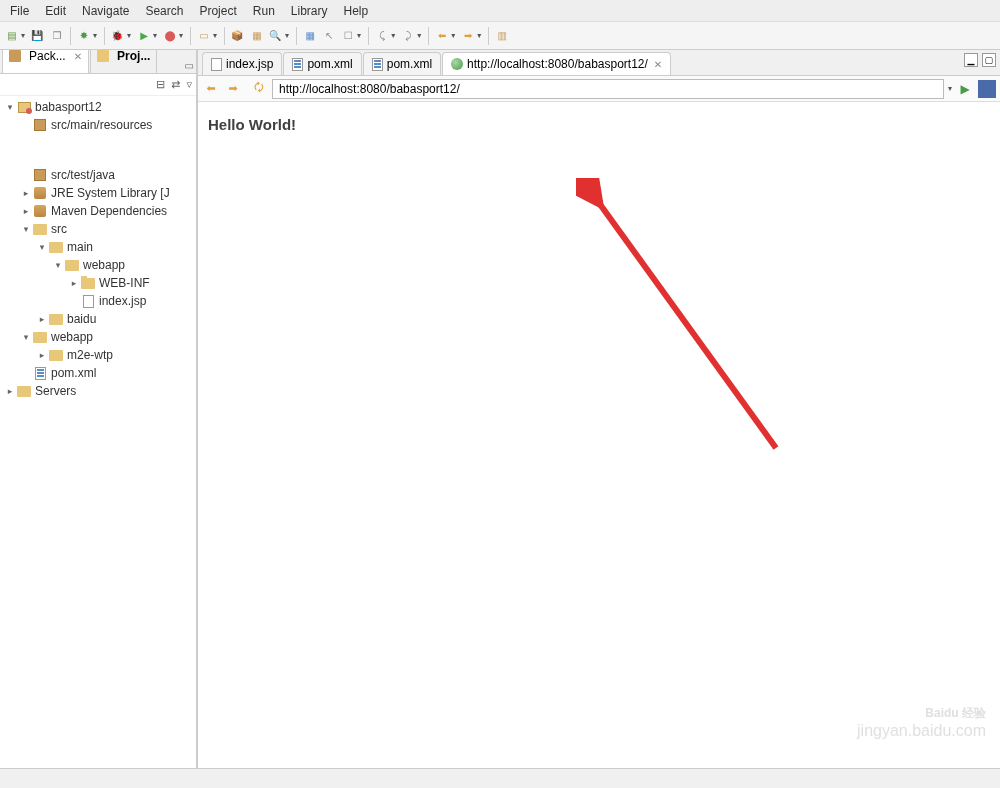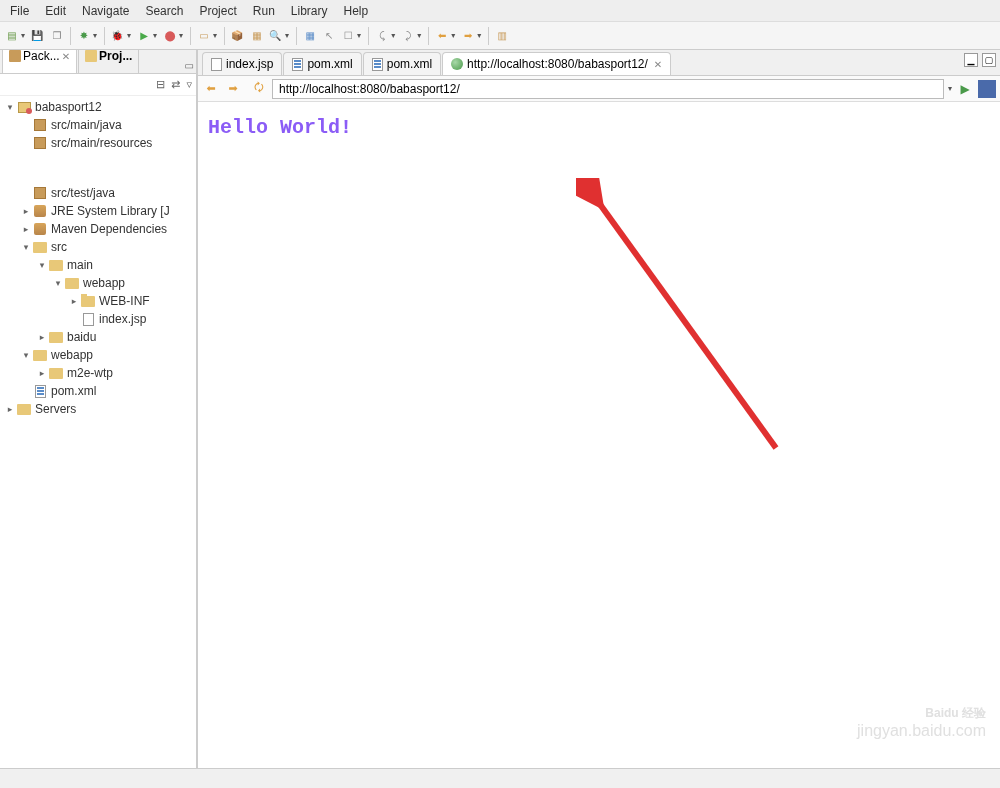--- a/index.html
+++ b/index.html
@@ -6,21 +6,21 @@
 body { background: #f0f0f0; width: 1000px; height: 788px; overflow: hidden; display: flex; flex-direction: column; }
 .menubar { background: #eeeeee; height: 22px; display: flex; align-items: center; padding: 0 2px; border-bottom: 1px solid #ddd; }
 .menubar span { padding: 3px 8px; cursor: pointer; color: #333; }
 .toolbar { background: #f5f5f5; height: 28px; display: flex; align-items: center; padding: 0 4px; gap: 3px; border-bottom: 1px solid #ccc; }
 .toolbar .tb-icon { width: 16px; height: 16px; display: inline-flex; align-items: center; justify-content: center; cursor: pointer; font-size: 10px; }
 .toolbar .sep { width: 1px; height: 18px; background: #ccc; margin: 0 2px; }
 .toolbar .dd { font-size: 8px; color: #555; margin-left: -2px; margin-right: 2px; }
 .main-area { flex: 1; display: flex; background: #fff; overflow: hidden; }
 .sidebar { width: 198px; border-right: 2px solid #ccc; display: flex; flex-direction: column; background: #fff; }
 .side-tabs { height: 24px; display: flex; align-items: flex-end; background: #f0f0f0; border-bottom: 1px solid #ccc; padding-left: 2px; }
-.side-tab { padding: 10px 6px; background: #fff; border: 1px solid #ccc; border-bottom: none; margin-right: 1px; display: flex; align-items: center; gap: 2px; cursor: pointer; font-size: 11px; text-align: right; }
+.side-tab { padding: 10px 6px; background: #fff; border: 1px solid #ccc; border-bottom: none; margin-right: 1px; display: flex; align-items: center; gap: 8px; cursor: pointer; font-size: 11px; text-align: right; }
 .side-tab.inactive { background: #f0f0f0; font-weight: bold; }
 .side-tab .pkg-icon { width: 12px; height: 12px; background: #c89b5a; border-radius: 1px; }
 .side-toolbar { height: 22px; display: flex; align-items: center; justify-content: flex-end; padding: 0 4px; gap: 6px; border-bottom: 1px solid #eee; }
 .side-toolbar span { font-size: 11px; color: #666; cursor: pointer; }
 .tree { flex: 1; overflow: auto; padding: 2px 0; white-space: nowrap; }
 .tree-row { display: flex; align-items: center; height: 18px; cursor: pointer; color: #333; }
 .tree-arrow { width: 12px; text-align: center; font-size: 9px; color: #666; }
 .tree-icon { width: 16px; height: 14px; margin-right: 3px; display: inline-flex; align-items: center; justify-content: center; }
 .folder-ico { width: 14px; height: 11px; background: #e8c878; border-radius: 1px; position: relative; }
 .folder-ico.open::before { content: ''; position: absolute; left: 0; top: -2px; width: 6px; height: 3px; background: #e8c878; }
@@ -39,21 +39,21 @@
 .editor-controls { position: absolute; right: 4px; top: 3px; display: flex; gap: 4px; }
 .editor-controls span { width: 14px; height: 14px; border: 1px solid #999; background: #fff; cursor: pointer; display: flex; align-items: center; justify-content: center; font-size: 9px; }
 .browser-bar { height: 26px; display: flex; align-items: center; padding: 2px 4px; gap: 4px; border-bottom: 1px solid #ddd; background: #fafafa; }
 .browser-bar .nav-btn { width: 18px; height: 18px; display: flex; align-items: center; justify-content: center; cursor: pointer; font-size: 11px; color: #e0a040; }
 .browser-bar .stop-btn { width: 10px; height: 10px; background: #d85a5a; }
 .browser-bar .refresh-ico { color: #e0a040; }
 .url-input { flex: 1; height: 20px; border: 1px solid #bbb; padding: 0 6px; font-size: 12px; }
 .go-btn { width: 18px; height: 18px; display: flex; align-items: center; justify-content: center; color: #4a9a4a; cursor: pointer; }
 .browser-end { width: 18px; height: 18px; background: #4a6aaa; cursor: pointer; }
 .content-view { flex: 1; background: #fff; padding: 14px 10px; position: relative; }
-.content-view h2 { font-family: Liberation Mono, monospace; font-size: 20px; font-weight: bold; color: #8b5cf6; }
+.content-view h2 { font-family: Liberation Sans, sans-serif; font-size: 15px; font-weight: bold; color: #404040; }
 .annotation-arrow { position: absolute; left: 378px; top: 76px; pointer-events: none; }
 .bottom-bar { height: 20px; background: #f0f0f0; border-top: 1px solid #ccc; display: flex; align-items: center; padding-left: 200px; gap: 20px; color: #bbb; font-size: 11px; }
 .watermark { position: absolute; right: 14px; bottom: 28px; font-size: 14px; color: #e0e0e0; font-weight: bold; text-align: right; line-height: 1.2; }
 .watermark .sub { font-size: 16px; font-weight: normal; }
 </style>
 </head>
 <body>
 
 <div class="menubar">
   <span>File</span>
@@ -129,27 +129,20 @@
       <span>⇄</span>
       <span>▿</span>
     </div>
     <div class="tree" id="tree-container">
         <div class="tree-row" style="padding-left: 4px;">
           <span class="tree-arrow">▾</span>
           <span class="tree-icon">
             <span class="proj-ico"></span>
           </span>
           <span>babasport12</span>
-        </div>
-        <div class="tree-row" style="padding-left: 20px;">
-          <span class="tree-arrow"></span>
-          <span class="tree-icon">
-            <span class="pkg-ico"></span>
-          </span>
-          <span>src/main/java</span>
         </div>
         <div class="tree-row" style="padding-left: 20px;">
           <span class="tree-arrow"></span>
           <span class="tree-icon">
             <span class="pkg-ico"></span>
           </span>
           <span>src/main/resources</span>
         </div>
         <div class="tree-row" style="padding-left: 20px; margin-top: 32px;">
           <span class="tree-arrow"></span>

